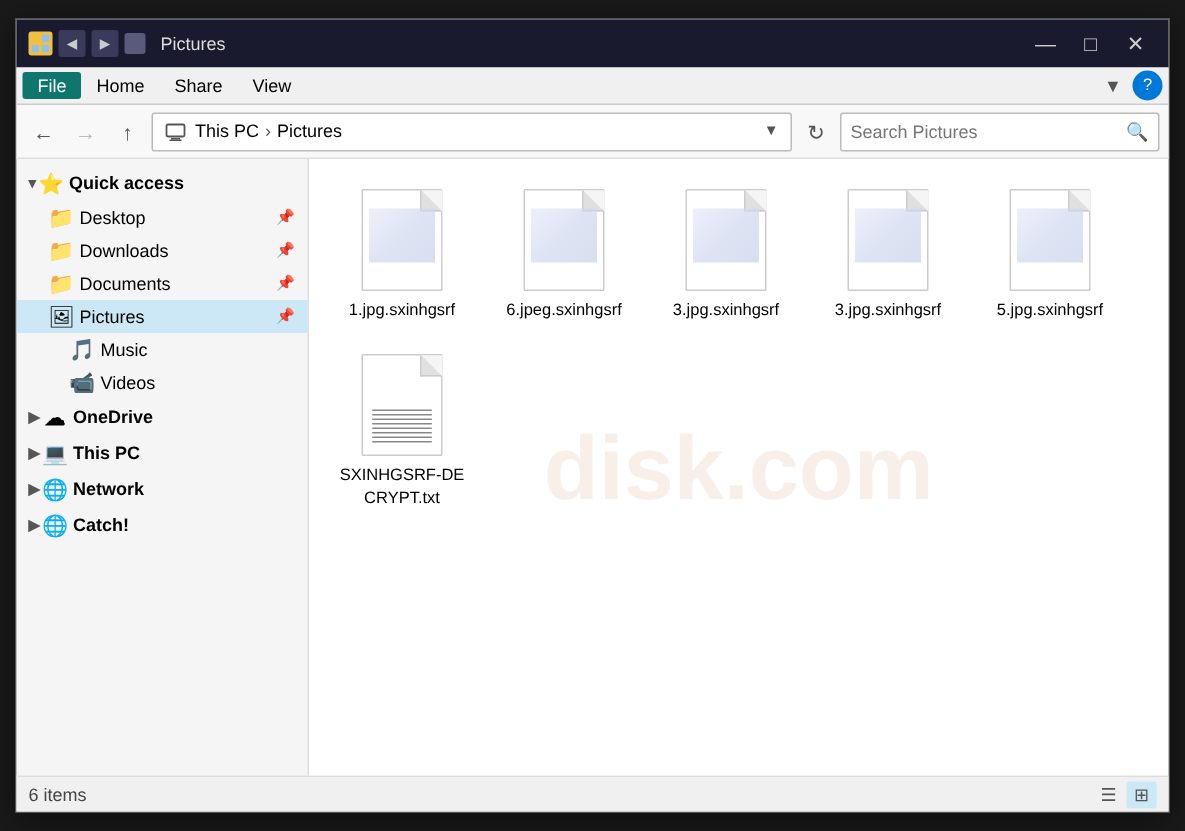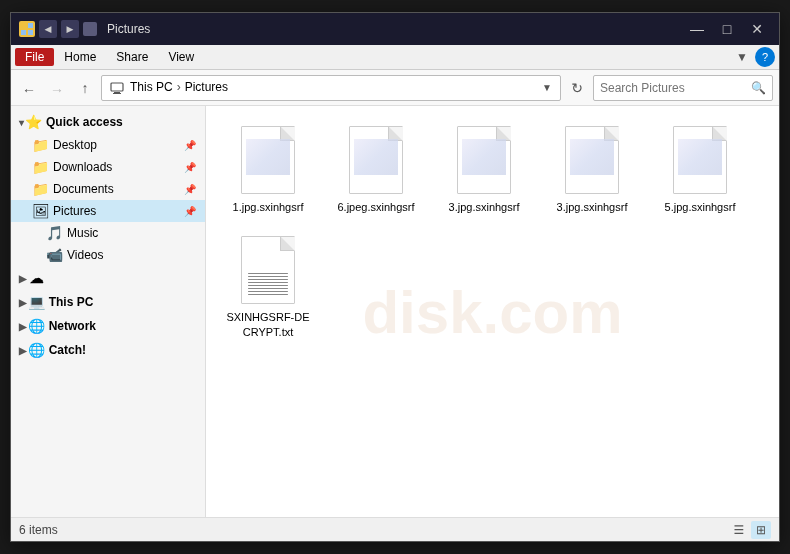--- a/index.html
+++ b/index.html
@@ -14,34 +14,34 @@
     .title-nav-btn { width: 18px; height: 18px; background: #3a3a5a; border-radius: 2px; cursor: pointer; display: flex; align-items: center; justify-content: center; color: #ccc; font-size: 9px; }
     .title-pin { width: 14px; height: 14px; background: #5a5a7a; border-radius: 2px; }
     .title-text { color: #ddd; font-size: 12px; margin-left: 6px; }
     .title-controls { display: flex; gap: 2px; }
     .title-btn { width: 28px; height: 20px; display: flex; align-items: center; justify-content: center; color: #ccc; font-size: 14px; cursor: pointer; background: transparent; border: none; }
     
     
     .ribbon { background: #f0f0f0; border-bottom: 1px solid #ccc; flex-shrink: 0; }
     .menu-bar { display: flex; align-items: center; height: 24px; padding: 0 4px; }
     .menu-item { padding: 2px 10px; font-size: 12px; color: #000; cursor: pointer; border-radius: 2px; }
-    .menu-item.active { background: #b91c1c; color: #fff; }
+    .menu-item.active { background: #0f766e; color: #fff; }
     
     
     .address-bar { background: #f8f8f8; border-bottom: 1px solid #ddd; height: 36px; display: flex; align-items: center; padding: 0 6px; gap: 4px; flex-shrink: 0; }
     .nav-btn { width: 24px; height: 24px; background: transparent; border: none; cursor: pointer; display: flex; align-items: center; justify-content: center; color: #555; font-size: 14px; border-radius: 2px; }
     .nav-btn.disabled { color: #bbb; cursor: default; }
     .address-box { flex: 1; height: 26px; border: 1px solid #bbb; border-radius: 2px; background: #fff; display: flex; align-items: center; padding: 0 8px; font-size: 12px; color: #000; }
     .address-path { display: flex; align-items: center; gap: 2px; }
     .address-segment { color: #000; font-size: 12px; }
     .address-sep { color: #555; font-size: 12px; margin: 0 2px; }
     .address-current { color: #000; font-size: 12px; font-weight: 500; }
     .address-dropdown { margin-left: auto; color: #555; font-size: 10px; cursor: pointer; }
     .refresh-btn { width: 24px; height: 24px; display: flex; align-items: center; justify-content: center; color: #555; cursor: pointer; font-size: 14px; }
-    .search-box { width: 180px; height: 26px; border: 1px solid #bbb; border-radius: 2px; background: #fff; display: flex; align-items: center; padding: 0 6px; }
+    .search-box { width: 213px; height: 26px; border: 1px solid #bbb; border-radius: 2px; background: #fff; display: flex; align-items: center; padding: 0 6px; }
     .search-box input { border: none; outline: none; font-size: 12px; color: #888; width: 100%; background: transparent; }
     .search-icon { color: #555; font-size: 12px; }
     
     
     .main { display: flex; flex: 1; overflow: hidden; }
     
     
     .sidebar { width: 195px; background: #f5f5f5; border-right: 1px solid #ddd; overflow-y: auto; flex-shrink: 0; padding: 4px 0; }
     .sidebar-item { display: flex; align-items: center; padding: 3px 8px; cursor: pointer; font-size: 12px; color: #000; user-select: none; }
     .sidebar-item.selected { background: #cce8f7; }
@@ -178,20 +178,21 @@
         <span class="sidebar-label">Music</span>
       </div>
       <div class="sidebar-item indent2">
         <span class="sidebar-icon">📹</span>
         <span class="sidebar-label">Videos</span>
       </div>
 
       <div class="sidebar-section">
         <span class="sidebar-chevron">▶</span>
         <span class="sidebar-icon">☁</span>
+        <span class="sidebar-label">OneDrive</span>
       </div>
 
       <div class="sidebar-section">
         <span class="sidebar-chevron">▶</span>
         <span class="sidebar-icon">💻</span>
         <span class="sidebar-label">This PC</span>
       </div>
 
       <div class="sidebar-section">
         <span class="sidebar-chevron">▶</span>

